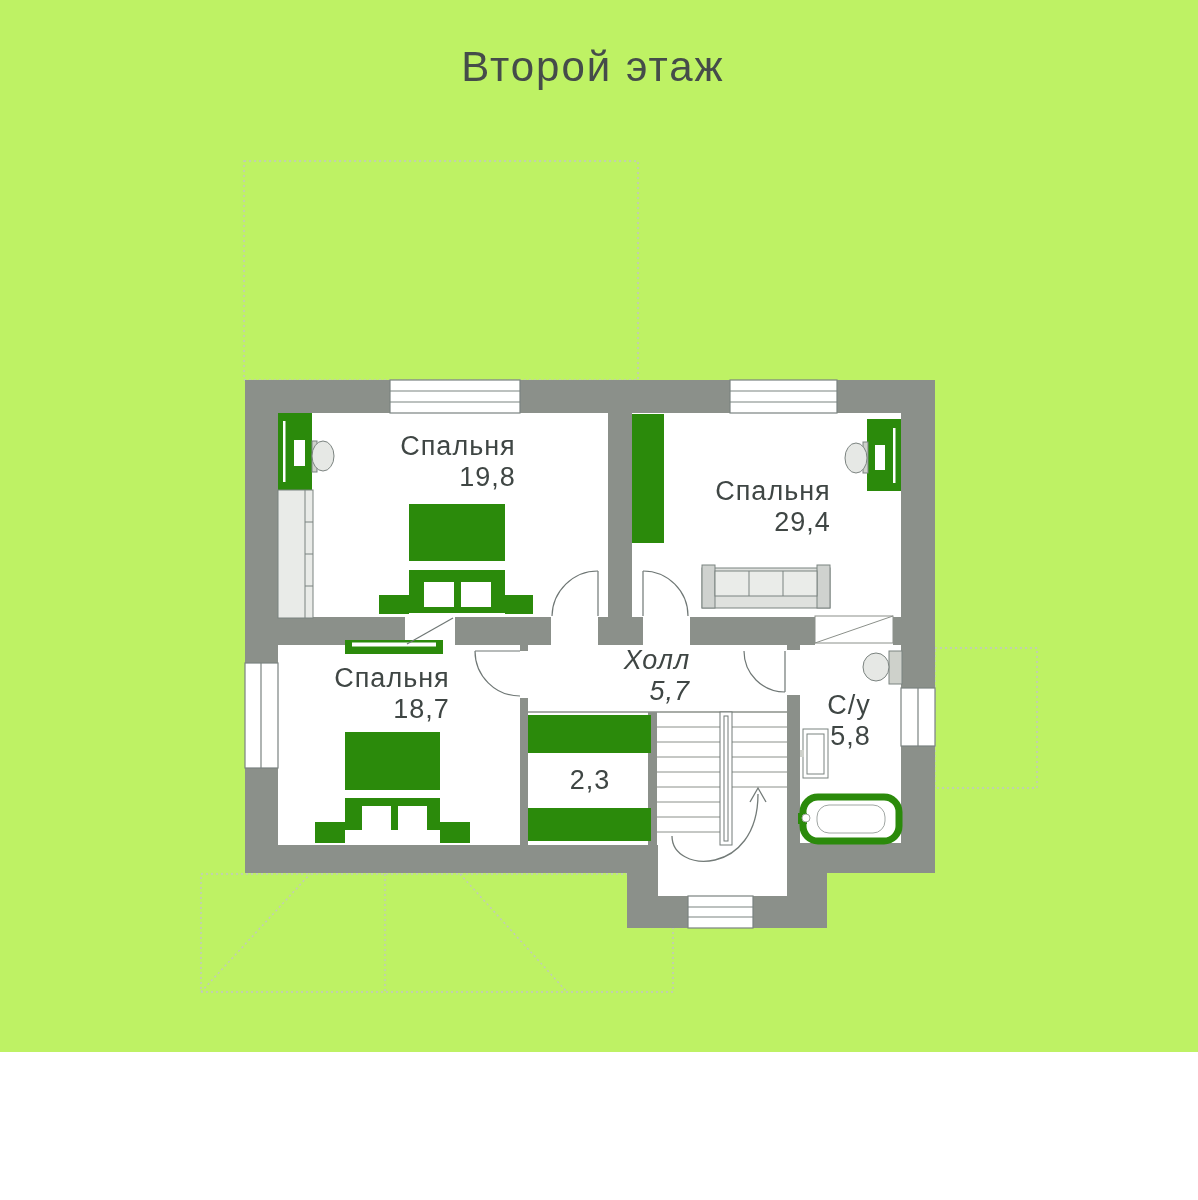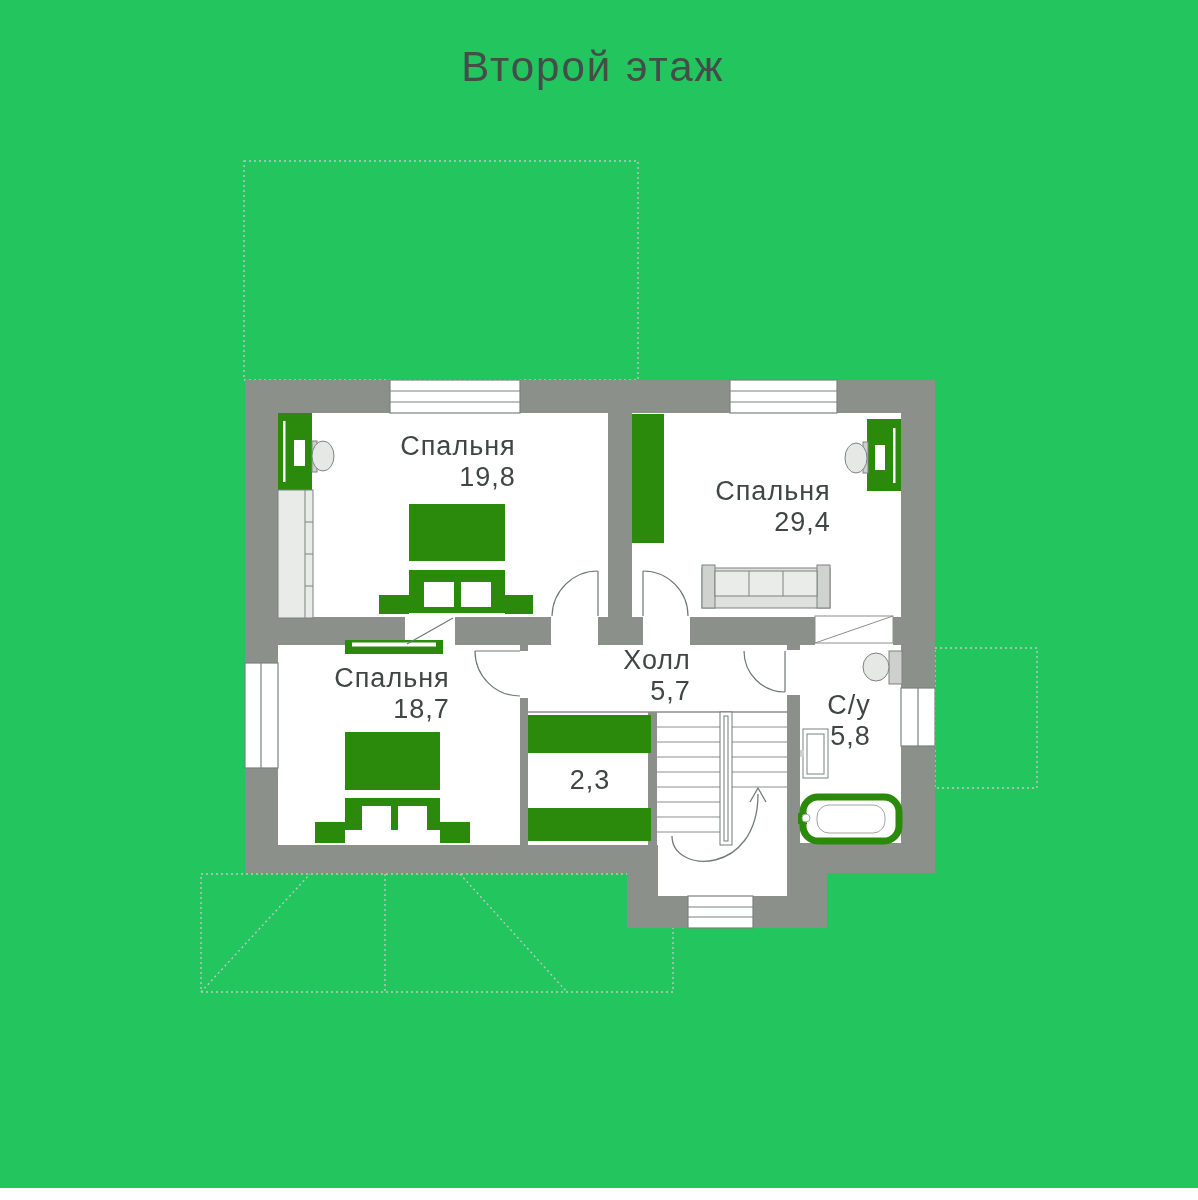--- a/index.html
+++ b/index.html
@@ -1,17 +1,17 @@
 <!DOCTYPE html>
 <html><head>
 <meta charset="utf-8">
 <style>
   html,body{margin:0;padding:0;background:#ffffff;}
   #stage{
-    position:relative;width:1198px;height:1188px;background:#22c55e;overflow:hidden;
+    position:relative;width:1198px;height:1052px;background:#bef264;overflow:hidden;
     font-family:"Liberation Sans","DejaVu Sans",sans-serif;
   }
   #plan-svg{position:absolute;left:0;top:0;}
   .lbl{
     position:absolute;transform:translate(-50%,-50%);
     text-align:center;color:#3f4644;font-weight:300;
     font-size:27px;line-height:31px;letter-spacing:1px;white-space:nowrap;
   }
   .lbl span{display:block;text-align:right;}
   #floor-title{
@@ -244,21 +244,21 @@
 <div class="lbl" style="left:773px;top:507px;">
   <span>Спальня</span>
   <span>29,4</span>
 </div>
 
 <div class="lbl" style="left:392px;top:694px;">
   <span>Спальня</span>
   <span>18,7</span>
 </div>
 
-<div class="lbl" style="left:657px;top:676px;">
+<div class="lbl" style="left:657px;top:676px;font-style:italic;">
   <span>Холл</span>
   <span>5,7</span>
 </div>
 
 <div class="lbl" style="left:849px;top:721px;">
   <span>С/у</span>
   <span>5,8</span>
 </div>
 
 <div class="lbl" style="left:590px;top:780px;">

